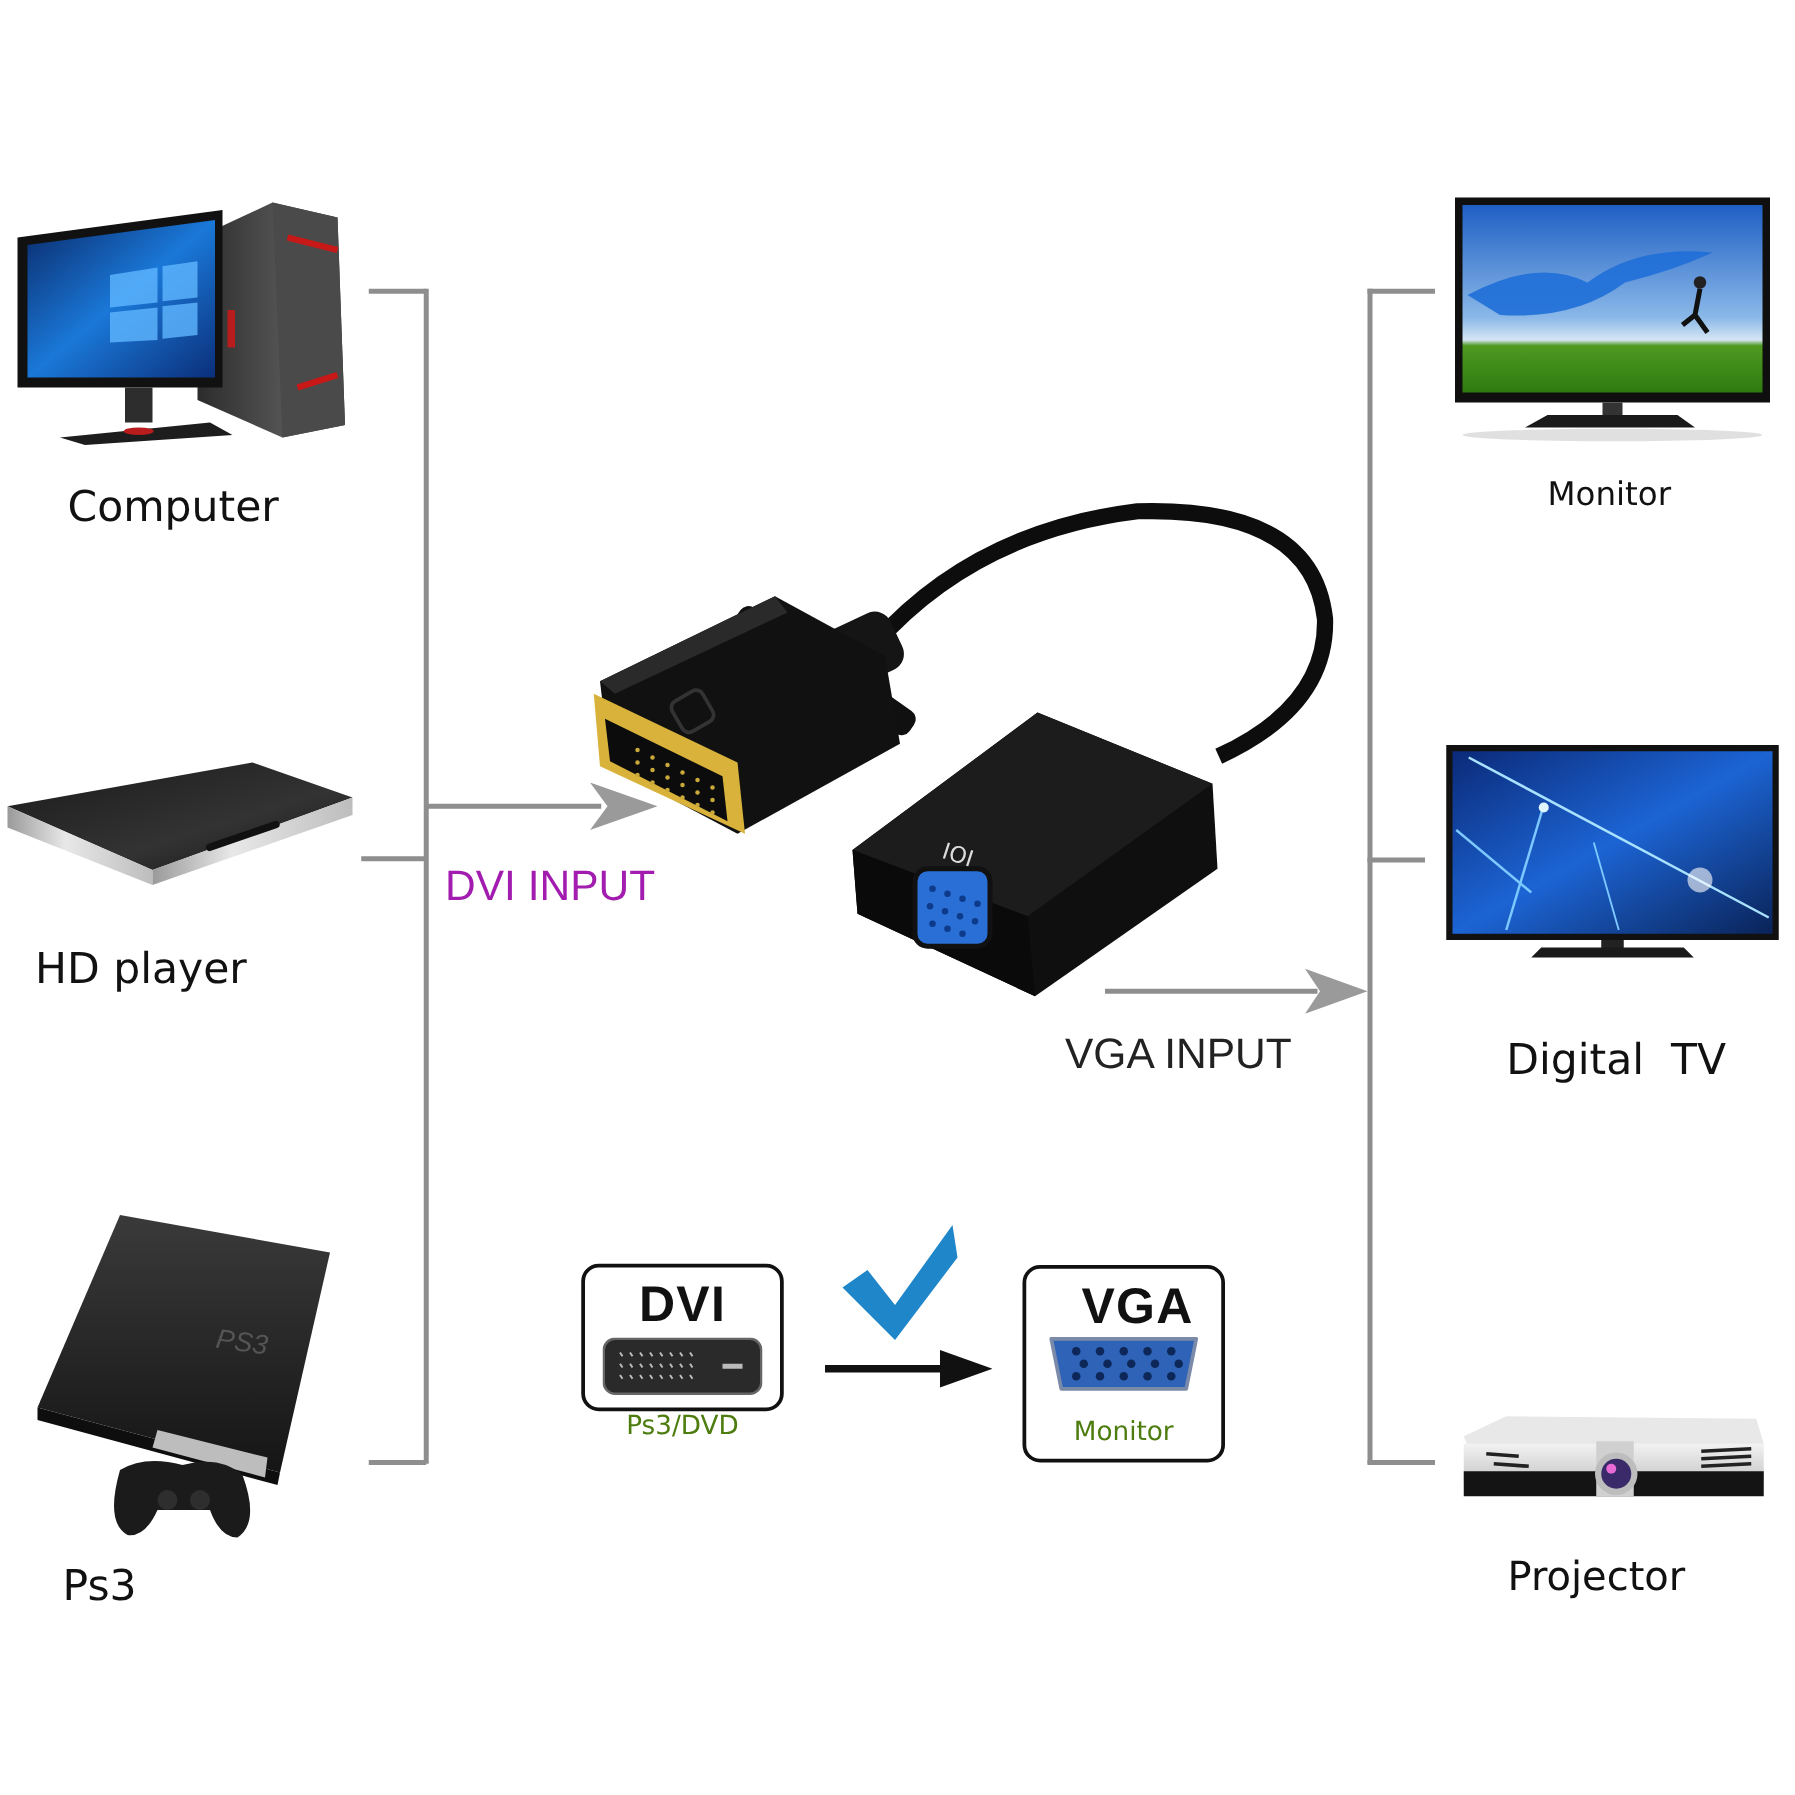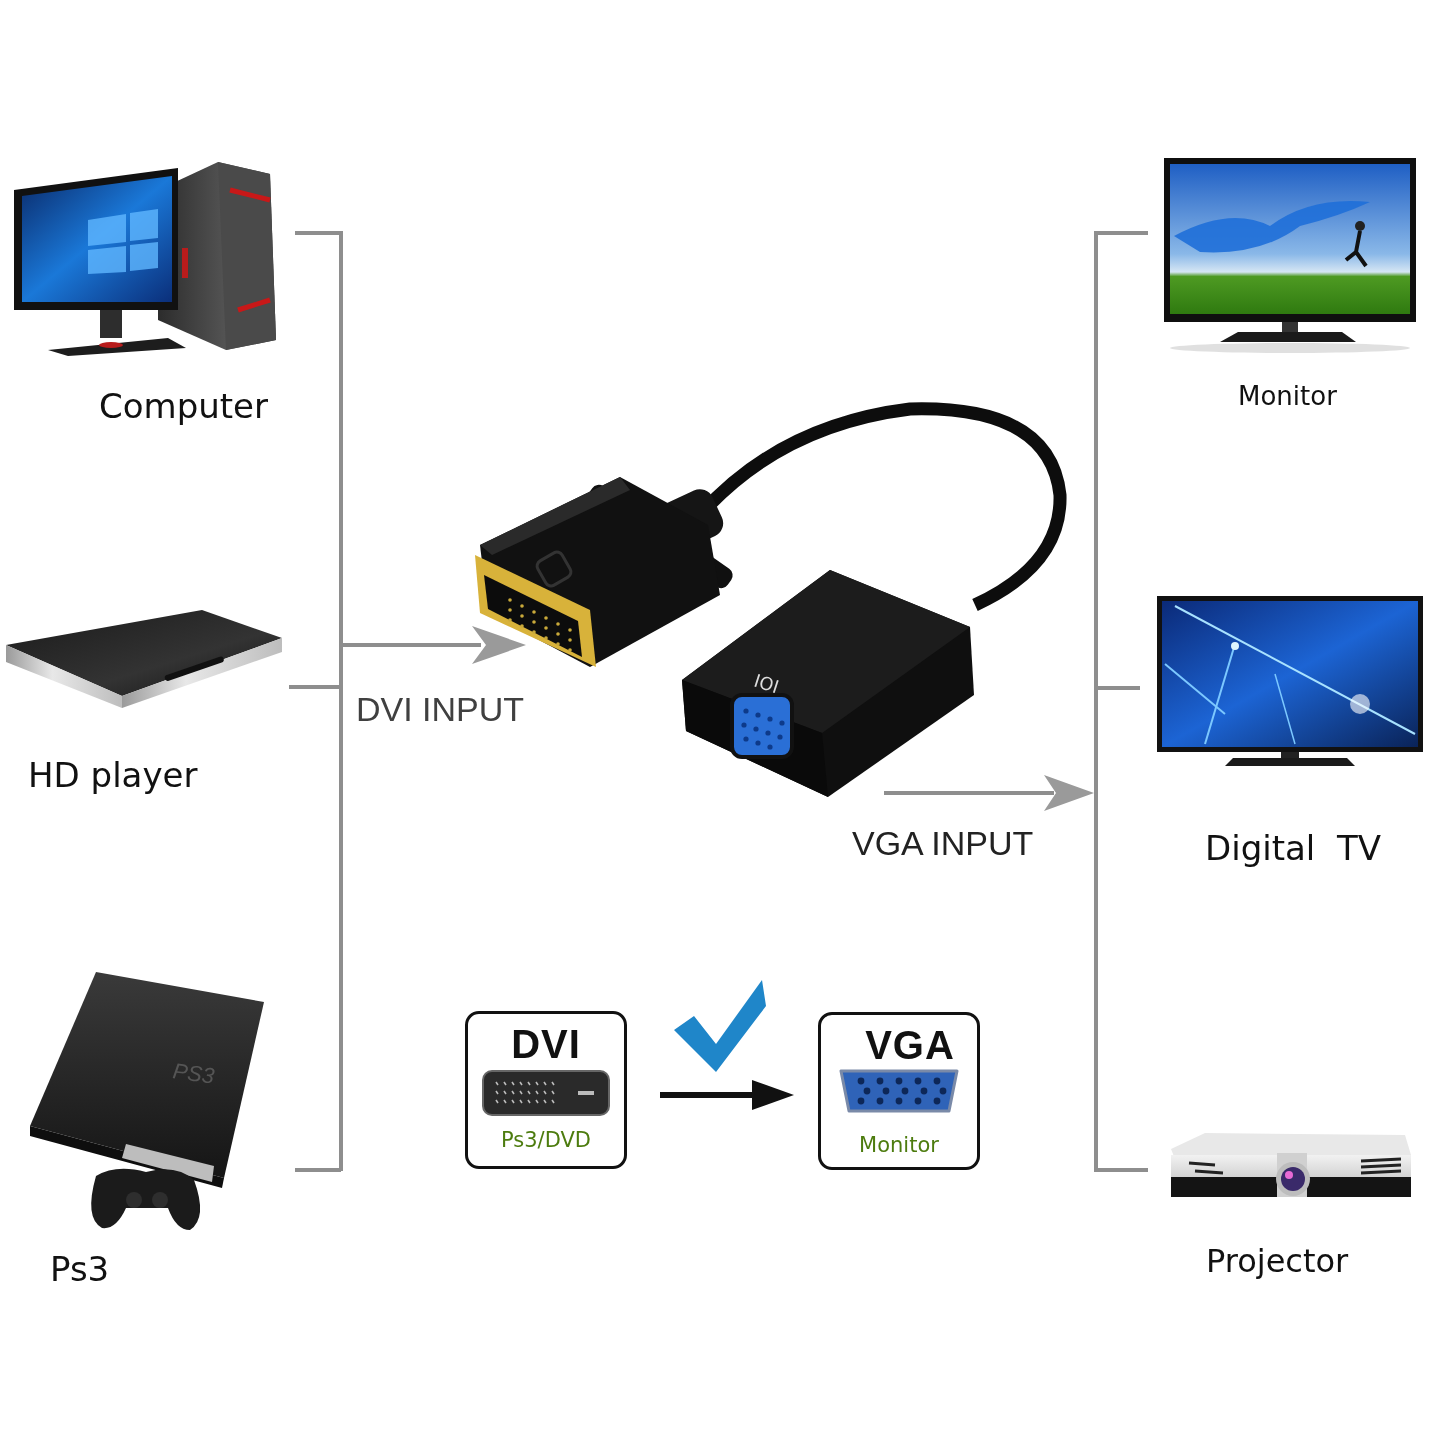--- a/index.html
+++ b/index.html
@@ -58,21 +58,21 @@
     <polygon points="14,36 164,16 164,142 14,142" fill="url(#winscr)"></polygon>
     <polygon points="80,60 118,54 118,82 80,86" fill="#5fb6ff" opacity="0.8"></polygon>
     <polygon points="122,53 150,49 150,78 122,81" fill="#5fb6ff" opacity="0.8"></polygon>
     <polygon points="80,90 118,86 118,112 80,114" fill="#5fb6ff" opacity="0.8"></polygon>
     <polygon points="122,85 150,82 150,108 122,111" fill="#5fb6ff" opacity="0.8"></polygon>
     <rect x="92" y="150" width="22" height="28" fill="#2d2d2d"></rect>
     <polygon points="40,190 160,178 178,188 60,196" fill="#1d1d1d"></polygon>
     <ellipse cx="103" cy="185" rx="12" ry="3" fill="#b81c1c"></ellipse>
   </svg>
 </div>
-<div class="lbl" style="left:54px;top:386px;font-size:34px;margin-left:45px;">Computer</div>
+<div class="lbl" style="left:54px;top:386px;font-size:34px;">Computer</div>
 
 <div class="device" style="left:2px;top:600px;width:285px;height:110px;">
   <svg width="285" height="110" viewBox="0 0 285 110">
     <defs>
       <linearGradient id="hdtop" x1="0" y1="0" x2="1" y2="1">
         <stop offset="0" stop-color="#1a1a1a"></stop>
           <stop offset="0.6" stop-color="#333"></stop>
           <stop offset="1" stop-color="#111"></stop>
       </linearGradient>
       <linearGradient id="hdside" x1="0" y1="0" x2="1" y2="0">
@@ -228,24 +228,24 @@
         <circle cx="298" cy="338" r="2.6"></circle>
         <circle cx="310" cy="342" r="2.6"></circle>
       <circle cx="276" cy="344" r="2.6"></circle>
         <circle cx="288" cy="348" r="2.6"></circle>
         <circle cx="300" cy="352" r="2.6"></circle>
     </g>
     <text x="296" y="295" font-family="DejaVu Sans, sans-serif" font-size="18" fill="#ddd" text-anchor="middle" transform="rotate(18 296 290)">IOI</text>
   </svg>
 </div>
 
-<div class="lbl" style="left:356px;top:690px;font-size:34px;font-family:'Liberation Sans',sans-serif;color:#404040;">DVI INPUT</div>
+<div class="lbl" style="left:356px;top:690px;font-size:34px;font-family:'Liberation Sans',sans-serif;color:#a21caf;">DVI INPUT</div>
 <div class="lbl" style="left:852px;top:824px;font-size:34px;font-family:'Liberation Sans',sans-serif;color:#222;">VGA INPUT</div>
 
-<div class="box" style="left:465px;top:1011px;width:162px;height:158px;">
+<div class="box" style="left:465px;top:1011px;width:162px;height:118px;">
   <div class="box-title" style="top:8px;">DVI</div>
   <svg class="abs" style="left:14px;top:56px" width="128" height="46" viewBox="0 0 128 46">
     <rect x="1" y="1" width="126" height="44" rx="9" fill="#2a2a2a" stroke="#666" stroke-width="2"></rect>
     <g stroke="#bbb" stroke-width="1.6">
       <path d="M14,12 l2,3 M22,12 l2,3 M30,12 l2,3 M38,12 l2,3 M46,12 l2,3 M54,12 l2,3 M62,12 l2,3 M70,12 l2,3"></path>
       <path d="M14,21 l2,3 M22,21 l2,3 M30,21 l2,3 M38,21 l2,3 M46,21 l2,3 M54,21 l2,3 M62,21 l2,3 M70,21 l2,3"></path>
       <path d="M14,30 l2,3 M22,30 l2,3 M30,30 l2,3 M38,30 l2,3 M46,30 l2,3 M54,30 l2,3 M62,30 l2,3 M70,30 l2,3"></path>
     </g>
     <rect x="96" y="21" width="16" height="4" fill="#bbb"></rect>
   </svg>

